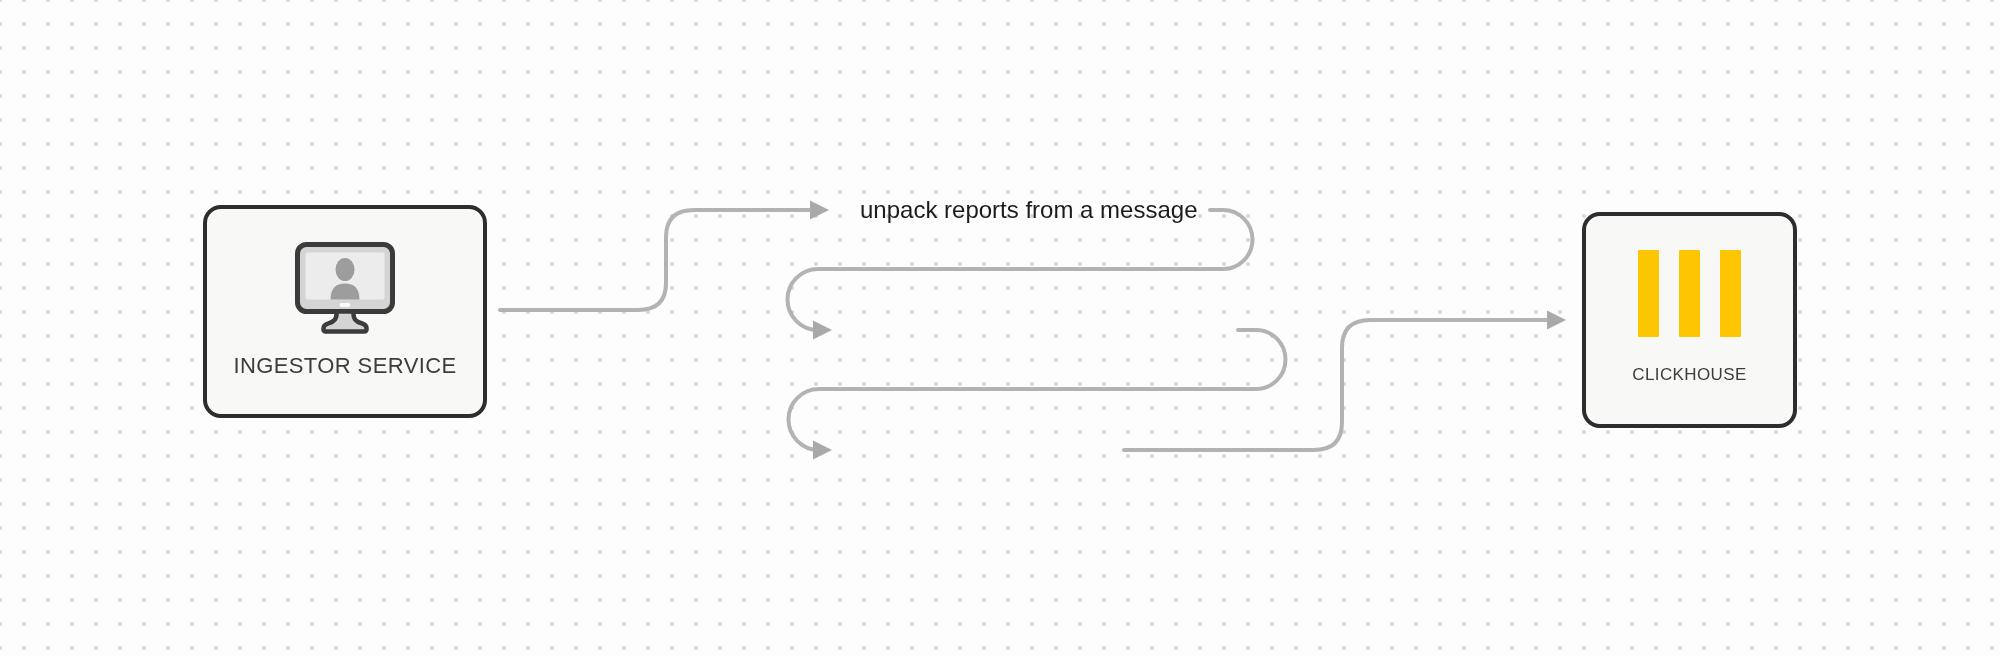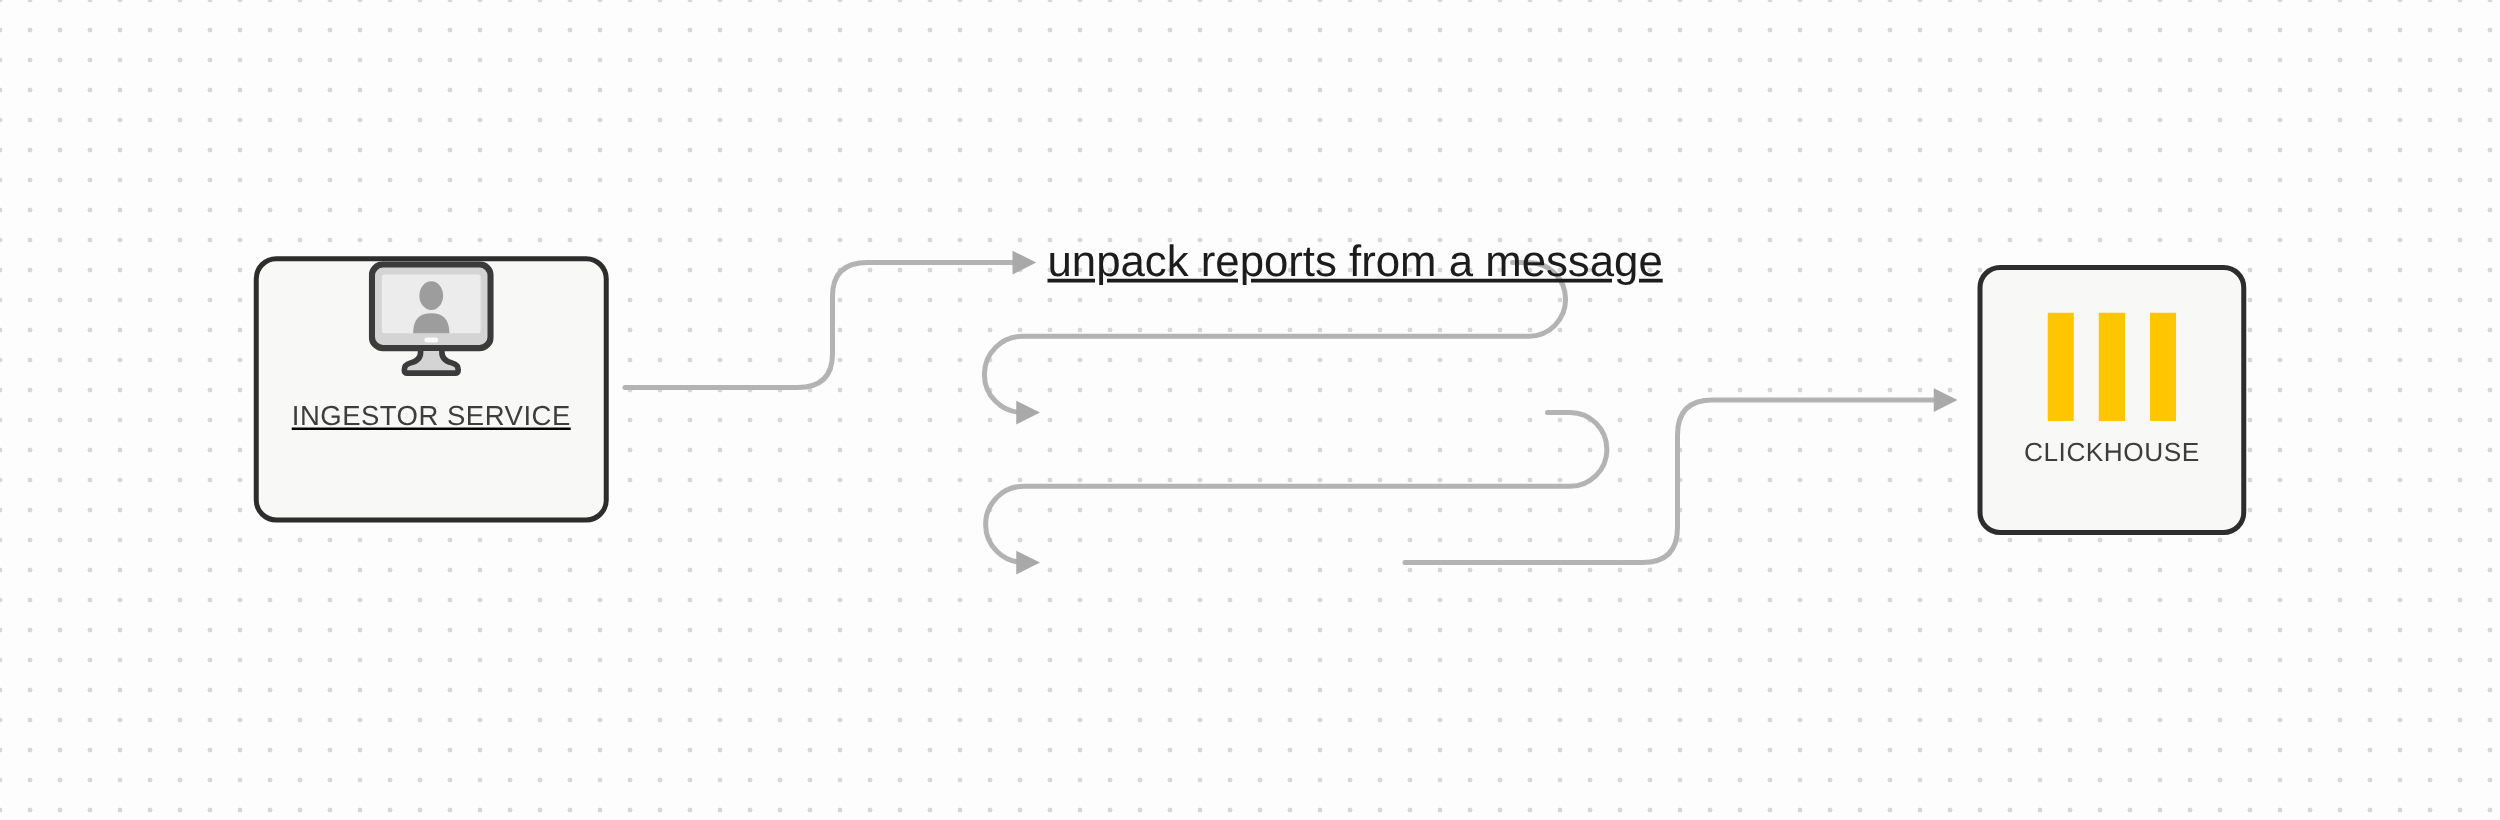--- a/index.html
+++ b/index.html
@@ -31,51 +31,50 @@
     display: flex;
     flex-direction: column;
     align-items: center;
     background: #f8f8f6;
     border: 4px solid #2d2d2d;
     border-radius: 18px;
   }
   .node-ingestor {
     left: 203px; top: 205px;
     width: 284px; height: 213px;
-    text-decoration: underline;
+    padding-top: 33px;
   }
   .node-clickhouse {
     left: 1582px; top: 212px;
     width: 215px; height: 216px;
     padding-top: 34px;
   }
   .node-label {
     color: #3d3d3d;
     letter-spacing: 0.4px;
     white-space: nowrap;
   }
   .node-ingestor .node-label {
     margin-top: 18px;
     font-size: 22px;
     line-height: 28px;
   }
   .node-clickhouse .node-label {
-    margin-top: 13px;
-    font-size: 21px;
+    margin-top: 25px;
+    font-size: 17px;
     line-height: 26px;
   }
   .step-label {
     position: absolute;
-    left: 838px;
+    left: 860px;
     transform: translateY(-50%);
-    font-size: 35px;
+    font-size: 24px;
     line-height: 32px;
     color: #1c1c1c;
     white-space: nowrap;
-    text-decoration: underline;
   }
   .step-1 { top: 210px; }
   .step-2 { top: 330px; }
   .step-3 { top: 450px; }
 </style>
 </head>
 <body>
 
 <div class="canvas">
 

